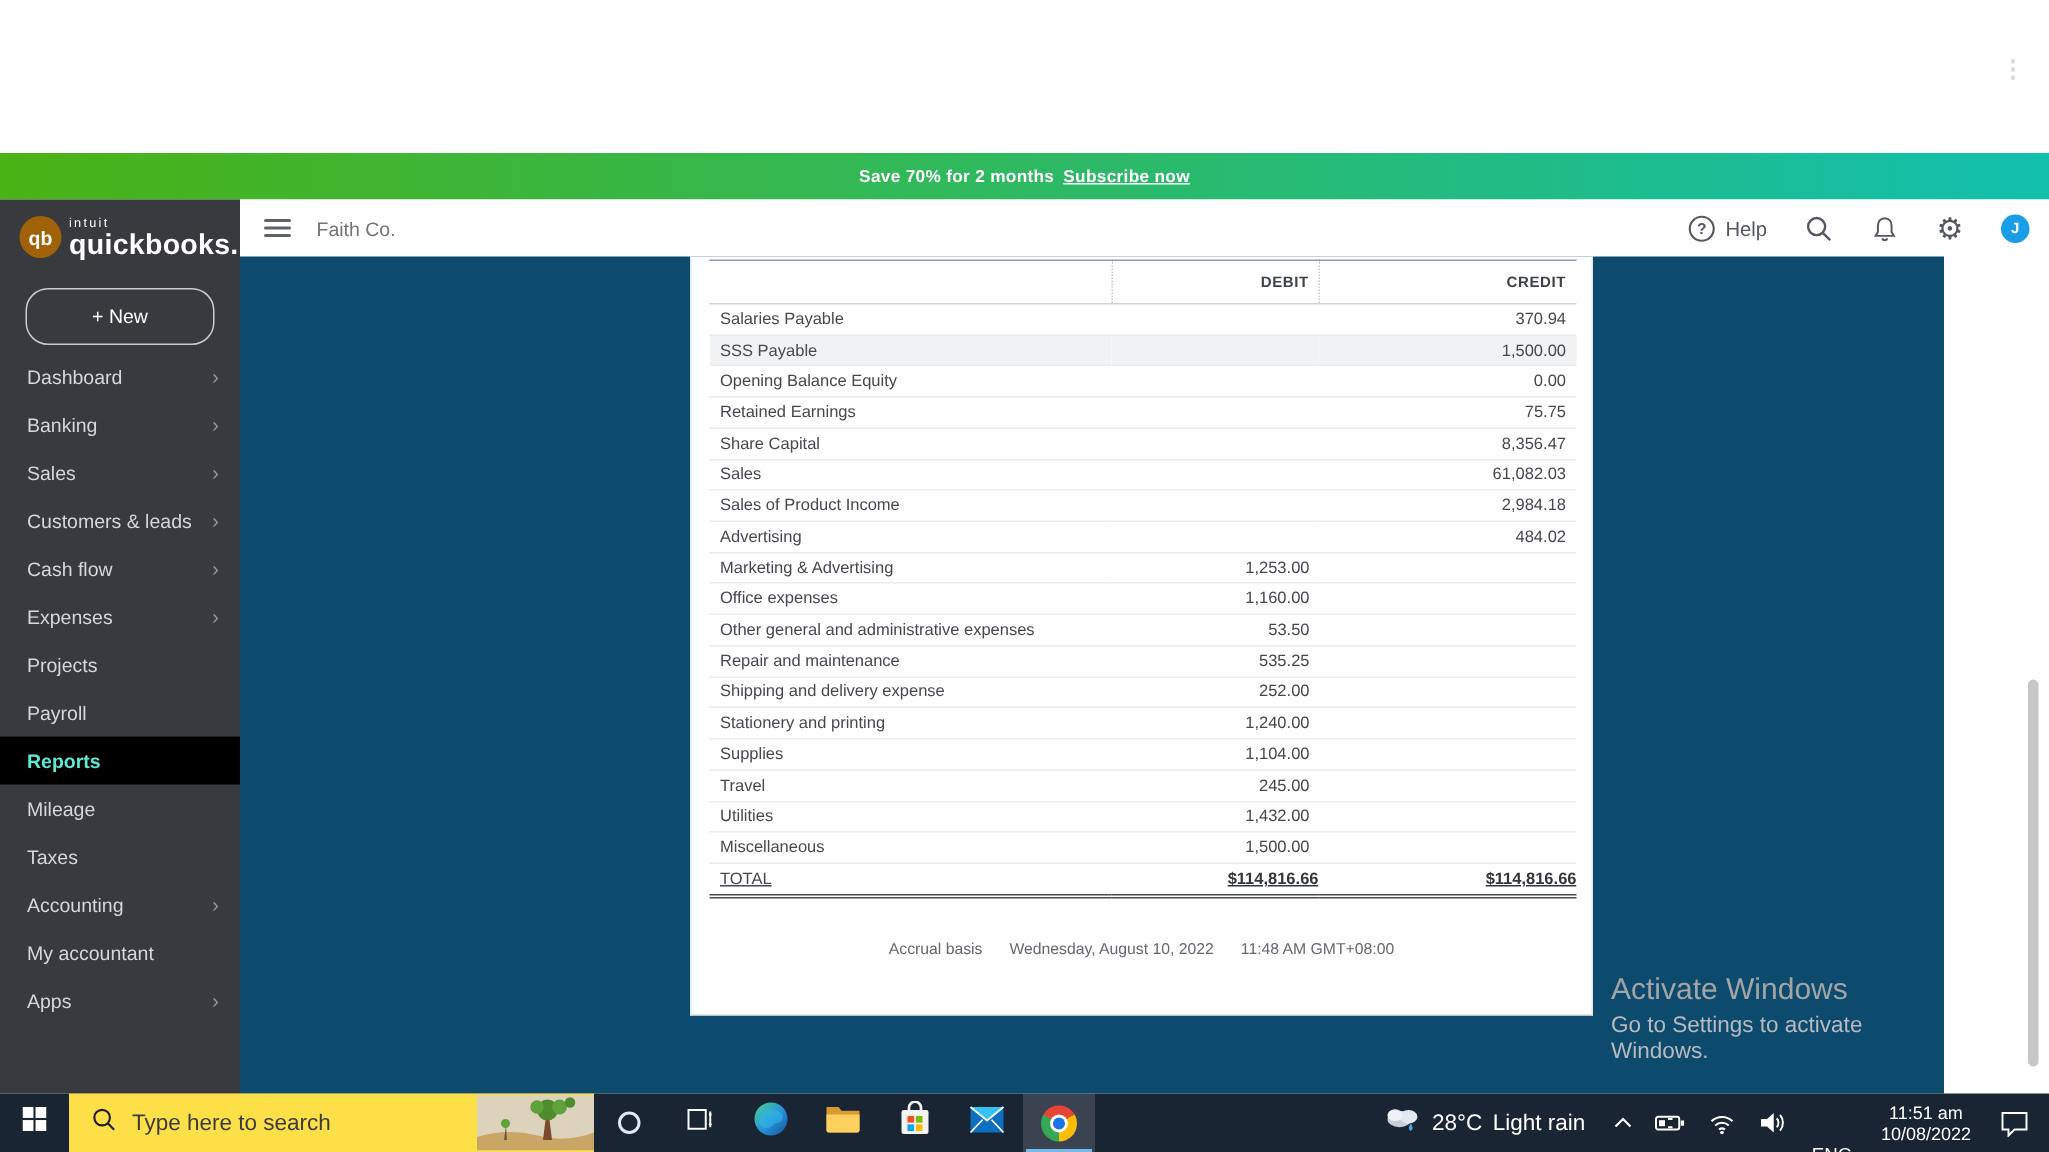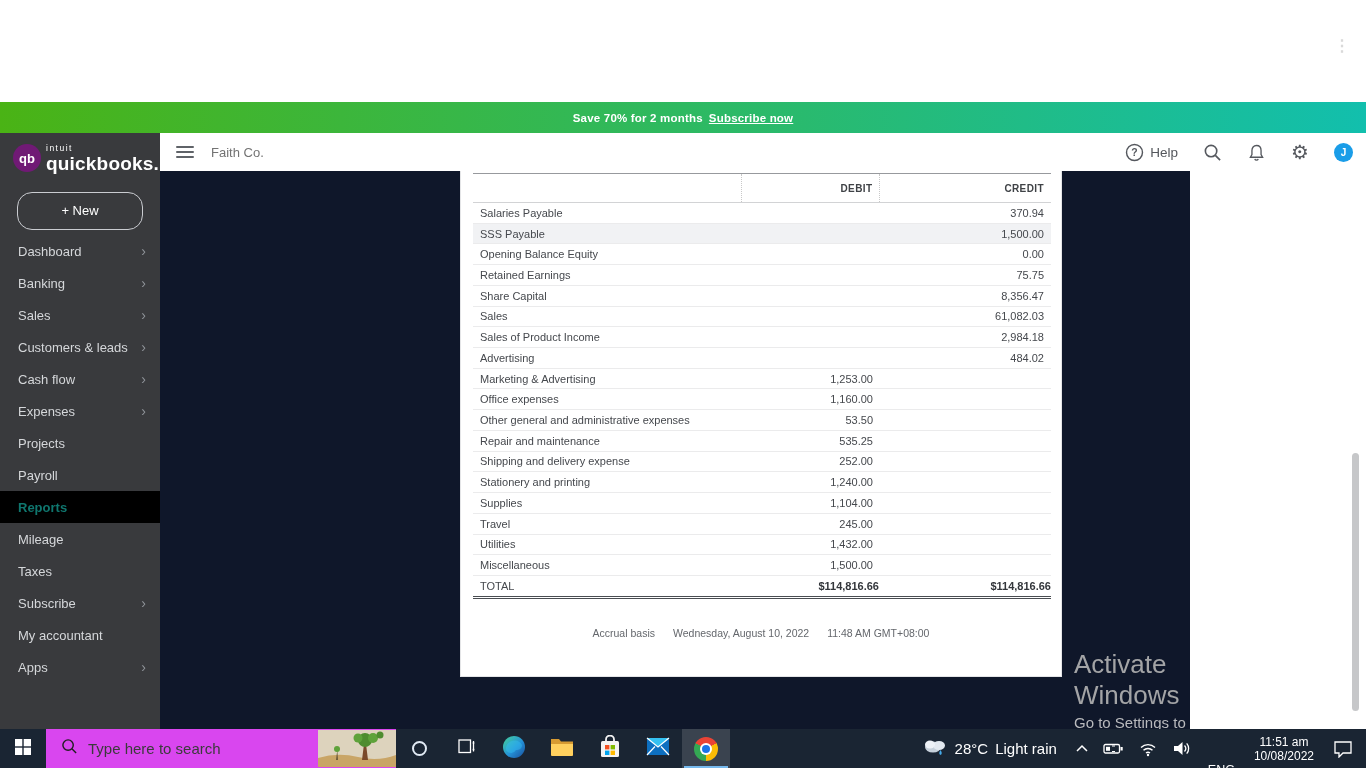--- a/index.html
+++ b/index.html
@@ -24,71 +24,71 @@
                  font-size:13px; font-weight:bold; flex:0 0 auto; }
   .logo-text { margin-left:5px; color:#fff; line-height:1; }
   .logo-intuit { font-size:8.5px; letter-spacing:1.5px; display:block; margin-bottom:1px; }
   .logo-product { font-size:19px; font-weight:bold; letter-spacing:.2px; display:block; }
   .new-btn { margin:19px auto 0; width:126px; height:38px; border:1px solid #caccd1; border-radius:15px;
              color:#fff; font-size:13px; display:flex; align-items:center; justify-content:center; cursor:pointer; }
   .nav { position:absolute; left:0; top:102px; width:160px; }
   .nav-item { height:32px; display:flex; align-items:center; padding:0 14px 0 18px;
               color:#d5d7da; font-size:13px; cursor:pointer; }
   .nav-item .chev { margin-left:auto; color:#8f9399; font-size:14px; line-height:1; }
-  .nav-item.selected { background:#000; color:#0f766e; font-weight:bold; }
+  .nav-item.selected { background:#000; color:#5eead4; font-weight:bold; }
 
   
   .app-header { position:absolute; left:160px; top:133px; width:1206px; height:38px; background:#fff;
                 display:flex; align-items:center; }
   .hamburger { margin-left:16px; width:18px; cursor:pointer; }
   .hamburger i { display:block; height:2px; background:#5f6368; margin:3px 0; border-radius:1px; }
   .company { margin-left:17px; font-size:13px; color:#737373; }
   .header-right { margin-left:auto; display:flex; align-items:center; gap:25px; padding-right:13px; }
   .help-group { display:flex; align-items:center; gap:6px; cursor:pointer; color:#54575c; font-size:13.5px; }
   .hicon { display:flex; align-items:center; justify-content:center; cursor:pointer; color:#55585e; }
   .gear-glyph { font-family:"DejaVu Sans", sans-serif; font-size:20px; line-height:1; color:#55585e; }
   .avatar { width:19px; height:19px; border-radius:50%; background:#1a9de8; color:#fff;
             font-size:10px; font-weight:bold; display:flex; align-items:center; justify-content:center; cursor:pointer; }
 
   
-  .content { position:absolute; left:160px; top:171px; width:1030px; height:558px; background:#0f172a; }
+  .content { position:absolute; left:160px; top:171px; width:1136px; height:558px; background:#0c4a6e; }
   .card { position:absolute; left:300px; top:0; width:602px; height:506px; background:#fff;
           border-left:1px solid #e4e5e7; border-right:1px solid #e4e5e7; border-bottom:1px solid #e4e5e7; }
   table.report { position:absolute; left:12px; top:2px; width:578px; border-collapse:collapse;
                  border-top:1px solid #97999d; table-layout:fixed; }
   table.report th { height:29px; font-size:10px; font-weight:bold; color:#3f4246; letter-spacing:.4px;
                     text-align:right; vertical-align:middle; border-bottom:1px solid #d2d3d5; }
   th.col-debit  { border-left:1px dotted #c8c8c8; padding-right:6px; }
   th.col-credit { border-left:1px dotted #c8c8c8; padding-right:7px; }
   table.report td { height:20.72px; font-size:11px; color:#45484d; vertical-align:middle;
                     border-bottom:1px solid #ebebec; white-space:nowrap; overflow:hidden; }
   td.cell-name { padding-left:7px; text-align:left; }
   td.cell-num  { text-align:right; }
   tbody td.cell-num:nth-child(2) { padding-right:6px; }
   tbody td.cell-num:nth-child(3) { padding-right:7px; }
   tr.highlight td { background:#f1f2f4; }
-  tr.total-row td { height:22px; border-top:1px solid #7b7e84; border-bottom:3px double #4a4d52; font-size:11px; }
+  tr.total-row td { height:22px; border-top:1px solid #7b7e84; border-bottom:3px double #4a4d52; font-size:11px;text-decoration:underline; }
   tr.total-row td.cell-num { font-weight:bold; color:#33363b; }
   .report-footer { position:absolute; left:0; top:456px; width:100%; text-align:center;
                    font-size:10.5px; color:#64676c; }
   .report-footer span { margin:0 9px; }
 
   .watermark { position:absolute; left:914px; top:478px; }
-  .watermark .wm1 { font-size:26px; color:#a3a4a6; }
+  .watermark .wm1 { font-size:20px; color:#a3a4a6; }
   .watermark .wm2 { font-size:15px; color:#b9babd; margin-top:3px; }
 
   .scroll-thumb { position:absolute; left:1192px; top:282px; width:7px; height:258px;
                   background:#c6c7c9; border-radius:3.5px; }
 
   
   .taskbar { position:absolute; left:0; top:729px; width:1366px; height:39px; background:#1a2533;
              display:flex; align-items:stretch; }
   .tb-slot { display:flex; align-items:center; justify-content:center; cursor:pointer; }
   .start { width:46px; }
-  .search-box { width:350px; background:#d946ef; position:relative; display:flex; align-items:center; overflow:hidden; }
+  .search-box { width:350px; background:#fde047; position:relative; display:flex; align-items:center; overflow:hidden; }
   .search-box input { border:none; outline:none; background:transparent; font-size:15px; color:#3b3b3b;
                       font-family:"Liberation Sans", sans-serif; margin-left:10px; width:210px; }
   .search-box input::placeholder { color:#3b3b3b; opacity:1; }
   .search-mag { margin-left:15px; flex:0 0 auto; }
   .search-img { position:absolute; right:0; top:1px; }
   .cortana { width:47px; }
   .cortana-ring { width:15px; height:15px; border:2px solid #e1eaf4; border-radius:50%; }
   .taskview { width:47px; }
   .app-slot { width:48px; position:relative; }
   .app-slot.active { background:rgba(255,255,255,.14); }
@@ -113,21 +113,21 @@
   <div class="browser-menu">⋮</div>
 </div>
 
 <div class="banner" style="background: linear-gradient(90deg, rgb(74, 179, 21), rgb(18, 191, 173));">
   <span>Save 70% for 2 months</span>
   <span class="link">Subscribe now</span>
 </div>
 
 <div class="sidebar">
   <div class="logo">
-    <div class="logo-circle" style="background: #701a75;">qb</div>
+    <div class="logo-circle" style="background: #a16207;">qb</div>
     <div class="logo-text">
       <span class="logo-intuit">intuit</span>
       <span class="logo-product">quickbooks.</span>
     </div>
   </div>
   <div class="new-btn">+ New</div>
   <div class="nav">
       <div class="nav-item">
         <span>Dashboard</span>
         <span class="chev">›</span>
@@ -161,21 +161,21 @@
       <div class="nav-item selected">
         <span>Reports</span>
       </div>
       <div class="nav-item">
         <span>Mileage</span>
       </div>
       <div class="nav-item">
         <span>Taxes</span>
       </div>
       <div class="nav-item">
-        <span>Subscribe</span>
+        <span>Accounting</span>
         <span class="chev">›</span>
       </div>
       <div class="nav-item">
         <span>My accountant</span>
       </div>
       <div class="nav-item">
         <span>Apps</span>
         <span class="chev">›</span>
       </div>
     </div>

